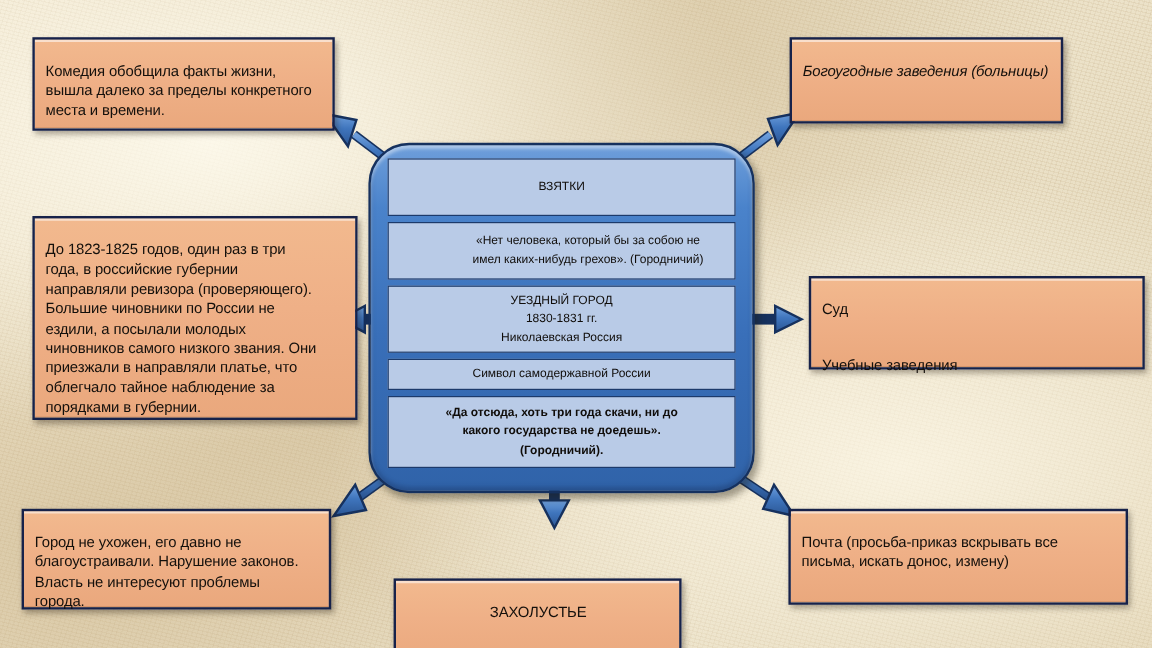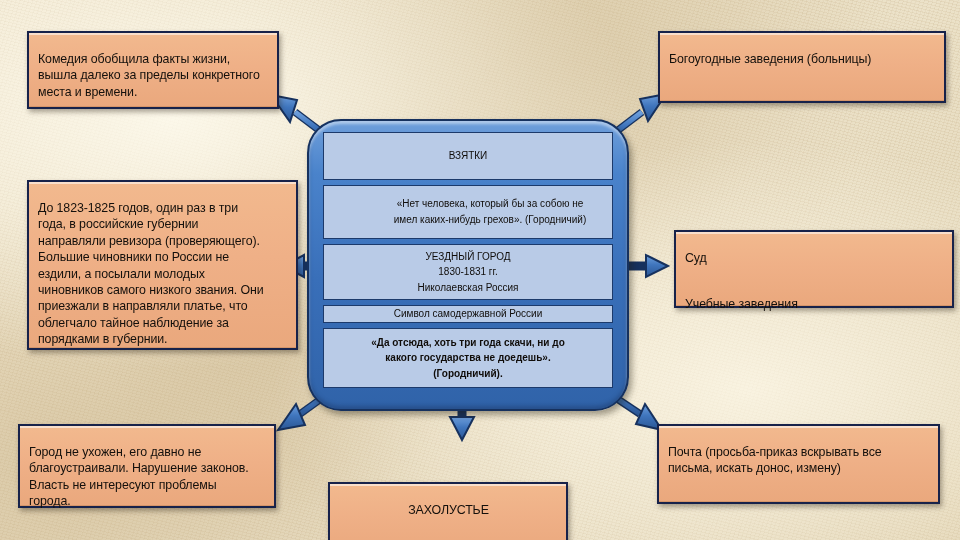--- a/index.html
+++ b/index.html
@@ -90,23 +90,23 @@
     display: flex;
     flex-direction: column;
     justify-content: center;
     align-items: center;
     margin-bottom: 5px;
   }
   .ibox:last-child { margin-bottom: 0; }
   .ibox .line { display: block; }
 
   #ibox-vzyatki      { height: 48px; }
-  #ibox-quote1       { height: 54px; padding-left: 44px; }
+  #ibox-quote1       { height: 48px; padding-left: 44px; }
   #ibox-uezdny       { height: 56px; }
-  #ibox-simvol       { height: 18px; }
+  #ibox-simvol       { height: 26px; }
   #ibox-quote2       { height: 60px; font-weight: bold; }
 </style>
 </head>
 <body>
 
 <div id="slide">
 
   <svg id="arrows" viewBox="0 0 960 540">
     <defs>
       <linearGradient id="agrad" x1="0" y1="0" x2="0" y2="1">
@@ -158,21 +158,21 @@
       <path d="M 662,430 L 636,424 L 645,404 Z" fill="url(#agrad)" stroke="#16315e" stroke-width="2"></path>
     </g>
   </svg>
 
   <div class="obox" id="box-top-left" style="left:27px; top:31px; width:252px; height:78px;">
     <span class="line">Комедия обобщила  факты жизни,</span>
     <span class="line">вышла далеко за пределы конкретного</span>
     <span class="line">места  и времени.</span>
   </div>
 
-  <div class="obox" id="box-top-right" style="left:658px; top:31px; width:288px; height:72px;">
+  <div class="obox" id="box-top-right" style="left:658px; top:31px; width:228px; height:72px;font-style:italic;">
     <span class="line">Богоугодные заведения (больницы)</span>
   </div>
 
   <div class="obox" id="box-middle-left" style="left:27px; top:180px; width:271px; height:170px;">
     <span class="line">До 1823-1825  годов, один раз в три</span>
     <span class="line">года, в российские губернии</span>
     <span class="line">направляли ревизора (проверяющего).</span>
     <span class="line">Большие чиновники по России не</span>
     <span class="line">ездили, а посылали молодых</span>
     <span class="line">чиновников самого низкого звания. Они</span>

